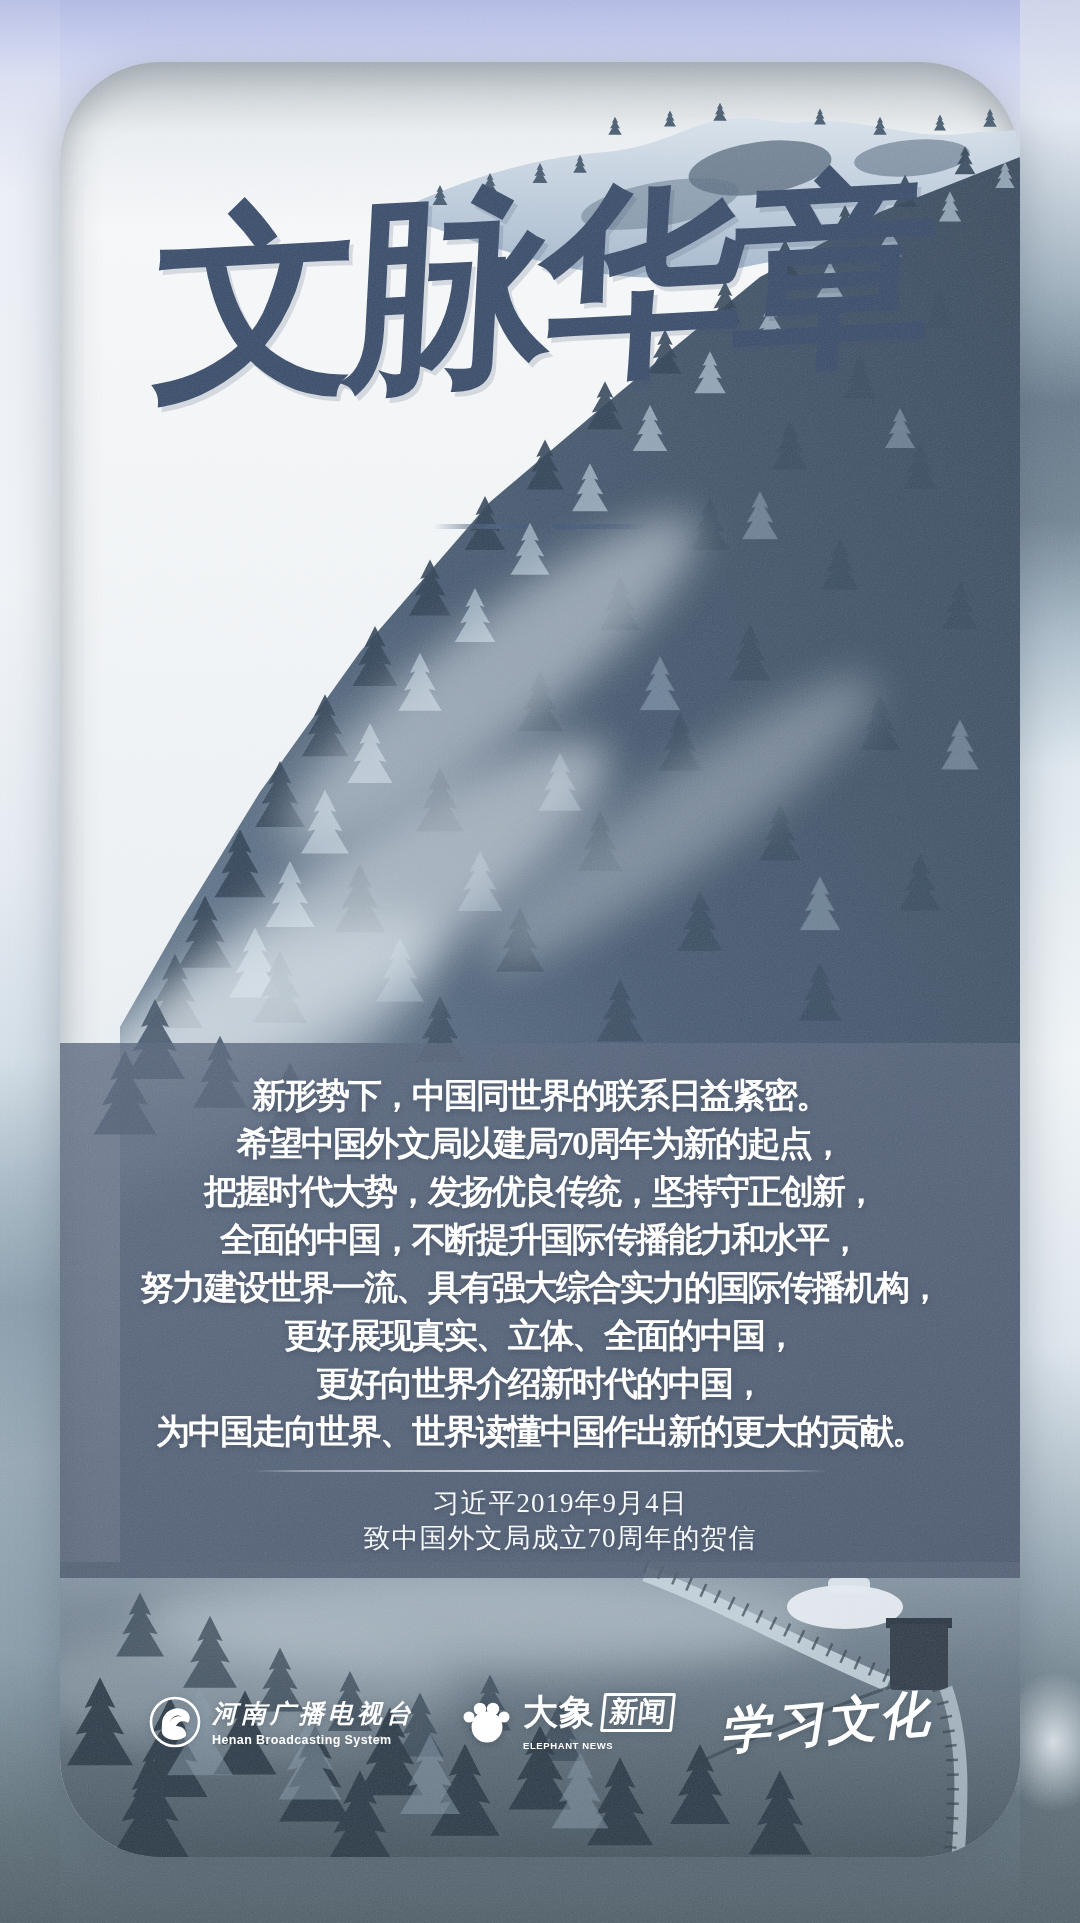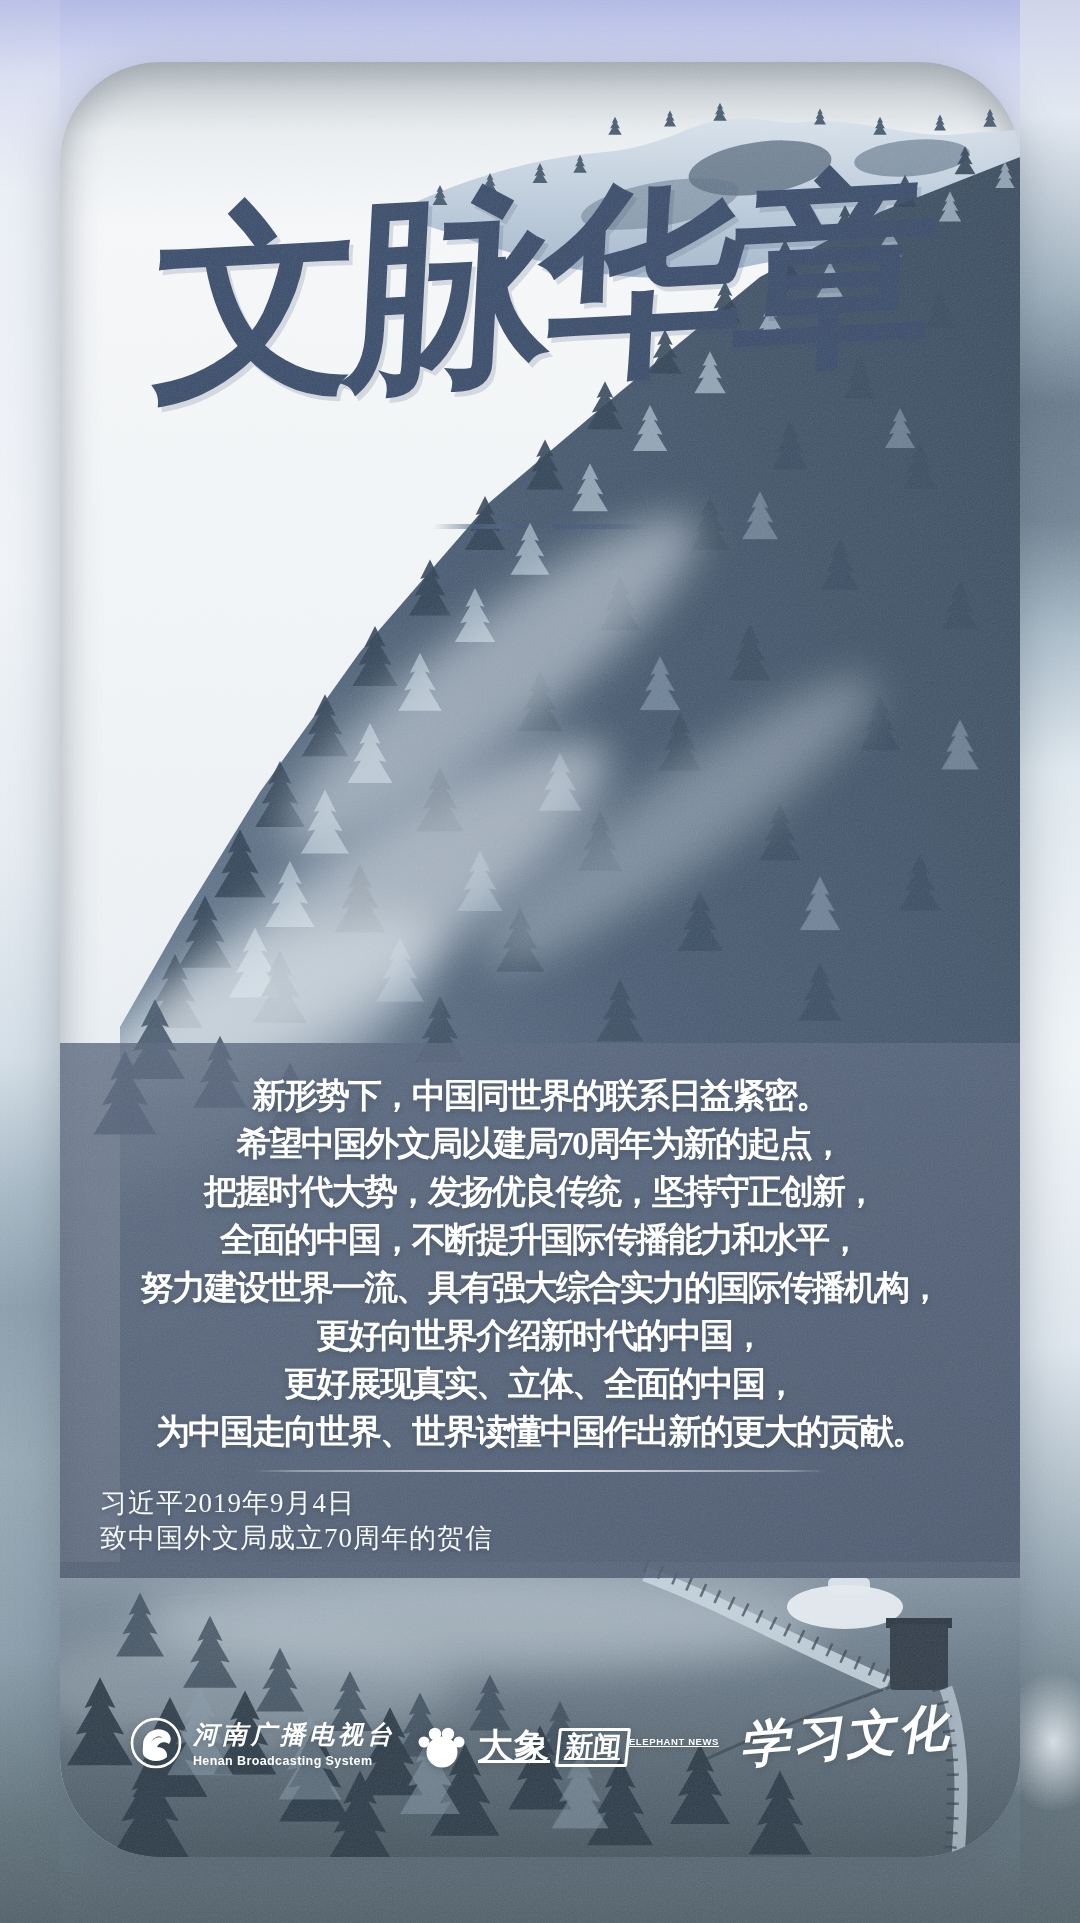--- a/index.html
+++ b/index.html
@@ -58,36 +58,36 @@
   .quote p{
     margin:0;line-height:48px;font-size:34px;letter-spacing:-2px;
     font-family:"Liberation Serif",serif;font-weight:700;color:#ffffff;
     text-shadow:0 2px 6px rgba(18,28,44,.38);white-space:nowrap;
   }
   .divider{
     position:absolute;top:1408px;left:50%;transform:translateX(-50%);
     width:575px;height:2px;
     background:linear-gradient(90deg,rgba(255,255,255,0) 0%,rgba(255,255,255,.35) 8%,rgba(255,255,255,.9) 50%,rgba(255,255,255,.35) 92%,rgba(255,255,255,0) 100%);
   }
-  .attribution{position:absolute;top:1424px;left:0;right:0;padding-left:40px;}
+  .attribution{position:absolute;top:1424px;left:0;right:0;text-align:center;padding-left:40px;}
   .attribution p{
     margin:0;line-height:35px;font-size:27px;color:#f3f7fa;
     font-family:"Liberation Serif",serif;font-weight:400;letter-spacing:1px;
     text-shadow:0 2px 5px rgba(18,28,44,.4);
   }
 
   .logos{
     position:absolute;top:1612px;left:0;right:0;height:96px;
-    display:flex;justify-content:center;align-items:flex-end;gap:20px;color:#fff;
+    display:flex;justify-content:center;align-items:center;gap:46px;color:#fff;
   }
   .logo{display:flex;align-items:center;gap:10px;filter:drop-shadow(0 2px 4px rgba(15,25,40,.35));}
   .hbs-col{display:flex;flex-direction:column;align-items:flex-start;}
   .hbs-cn{font-size:25px;font-weight:700;font-style:italic;letter-spacing:4px;font-family:"DejaVu Sans",sans-serif;}
   .hbs-en{font-size:12.5px;font-weight:700;letter-spacing:.4px;margin-top:3px;font-family:"Liberation Sans",sans-serif;}
-  .dx-col{display:flex;flex-direction:row;align-items:flex-start;text-decoration:underline;}
+  .dx-col{display:flex;flex-direction:column;align-items:flex-start;}
   .dx-row{display:flex;align-items:center;gap:7px;}
   .dx-cn{font-size:35px;font-weight:900;letter-spacing:1px;font-family:"DejaVu Sans",sans-serif;line-height:1;}
   .dx-badge{border:3px solid #fff;border-radius:2px;padding:1px 5px;font-size:28px;font-weight:900;
     transform:skewX(-6deg);font-family:"DejaVu Sans",sans-serif;line-height:1.1;}
   .dx-en{font-size:9.5px;font-weight:700;letter-spacing:.6px;margin-top:8px;}
   .xuexi{font-size:50px;font-weight:700;font-style:italic;letter-spacing:3px;
     transform:rotate(-5deg);font-family:"DejaVu Sans",sans-serif;}
 
   .noise{position:absolute;inset:0;z-index:40;pointer-events:none;}
 </style>
@@ -288,22 +288,22 @@
       <span class="dash dash-l"></span>
       <span class="dash dash-r"></span>
     </div>
 
     <div class="quote">
       <p>新形势下，中国同世界的联系日益紧密。</p>
       <p>希望中国外文局以建局70周年为新的起点，</p>
       <p>把握时代大势，发扬优良传统，坚持守正创新，</p>
       <p>全面的中国，不断提升国际传播能力和水平，</p>
       <p>努力建设世界一流、具有强大综合实力的国际传播机构，</p>
+      <p>更好展现真实、立体、全面的中国，</p>
       <p>更好向世界介绍新时代的中国，</p>
-      <p>更好展现真实、立体、全面的中国，</p>
       <p>为中国走向世界、世界读懂中国作出新的更大的贡献。</p>
     </div>
 
     <div class="divider"></div>
 
     <div class="attribution">
       <p>习近平2019年9月4日</p>
       <p>致中国外文局成立70周年的贺信</p>
     </div>
 

